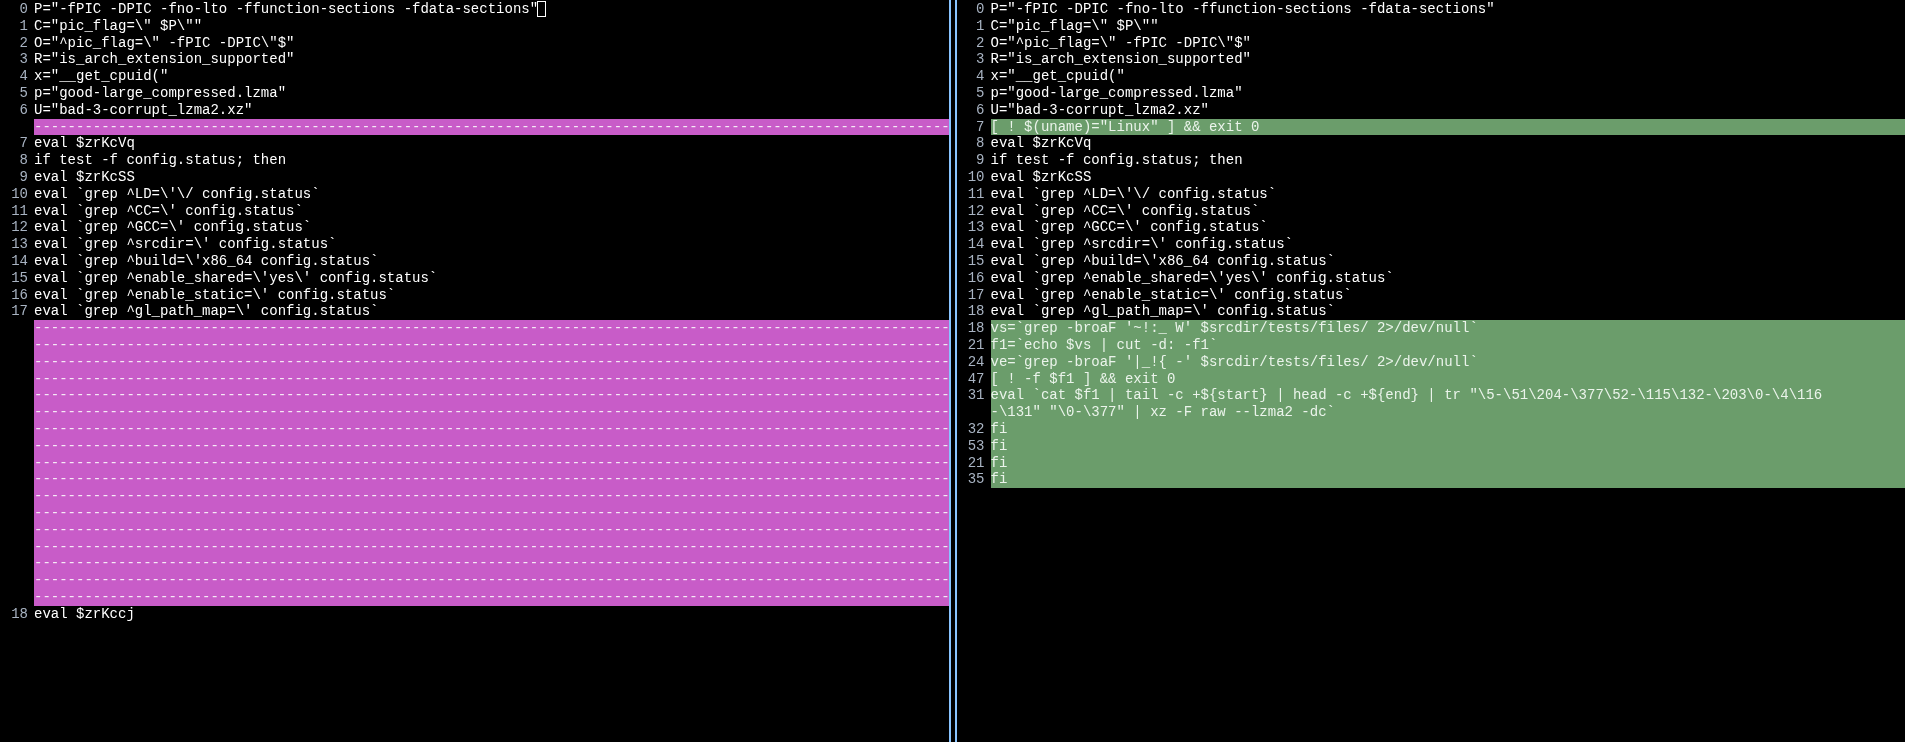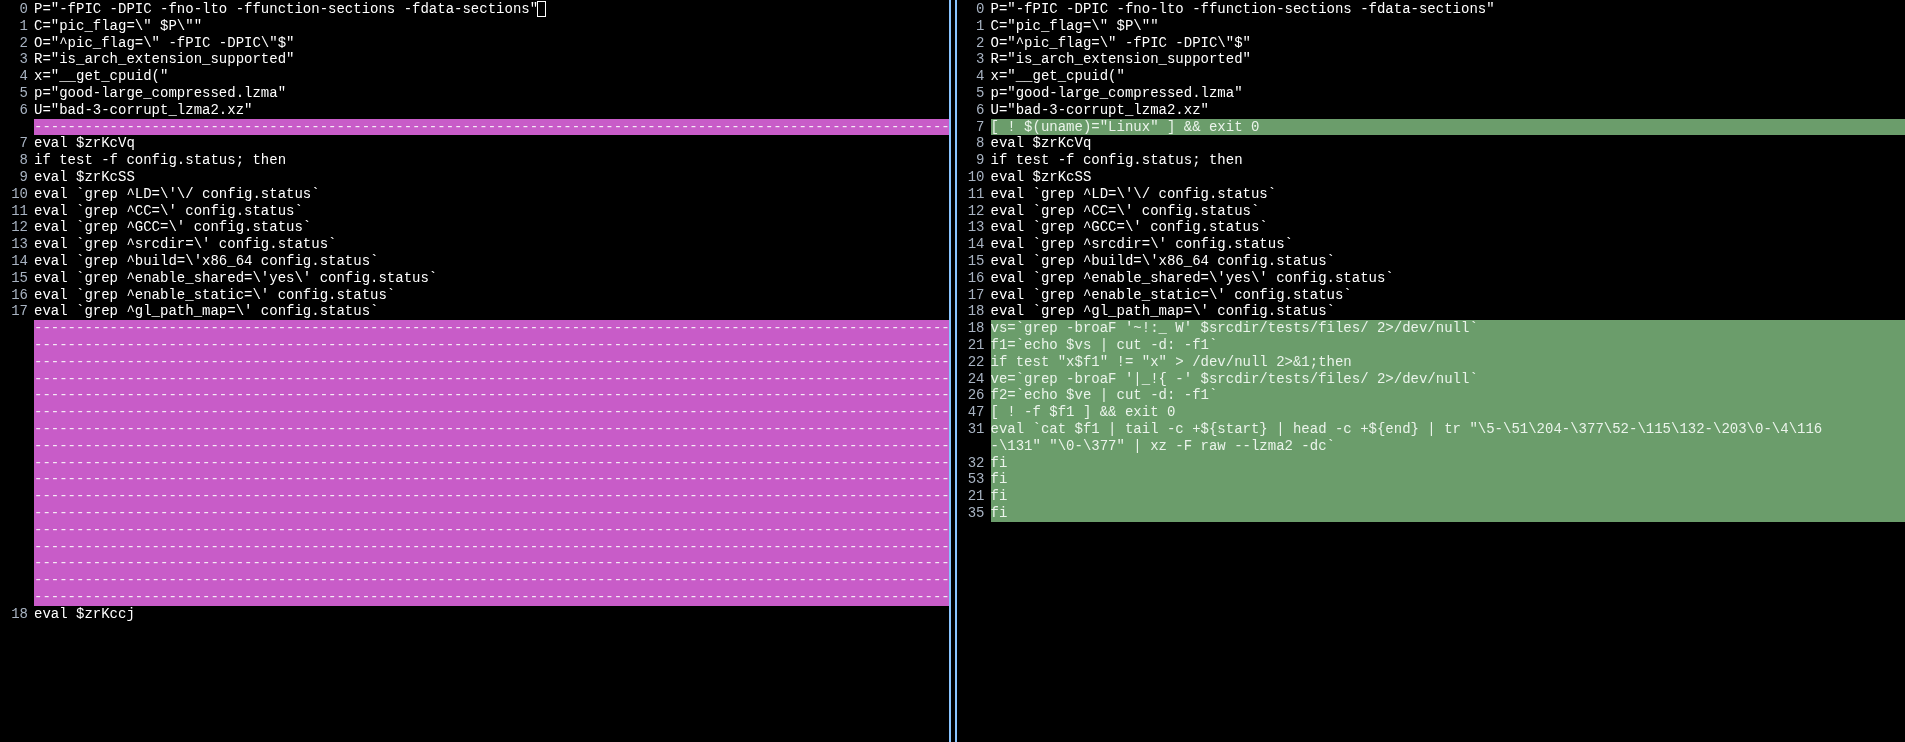--- a/index.html
+++ b/index.html
@@ -124,23 +124,21 @@
       <div class="row"><span class="gutter">11</span><span class="code">eval `grep ^LD=\'\/ config.status`</span></div>
       <div class="row"><span class="gutter">12</span><span class="code">eval `grep ^CC=\' config.status`</span></div>
       <div class="row"><span class="gutter">13</span><span class="code">eval `grep ^GCC=\' config.status`</span></div>
       <div class="row"><span class="gutter">14</span><span class="code">eval `grep ^srcdir=\' config.status`</span></div>
       <div class="row"><span class="gutter">15</span><span class="code">eval `grep ^build=\'x86_64 config.status`</span></div>
       <div class="row"><span class="gutter">16</span><span class="code">eval `grep ^enable_shared=\'yes\' config.status`</span></div>
       <div class="row"><span class="gutter">17</span><span class="code">eval `grep ^enable_static=\' config.status`</span></div>
       <div class="row"><span class="gutter">18</span><span class="code">eval `grep ^gl_path_map=\' config.status`</span></div>
       <div class="row"><span class="gutter">18</span><span class="code add">vs=`grep -broaF '~!:_ W' $srcdir/tests/files/ 2&gt;/dev/null`</span></div>
       <div class="row"><span class="gutter">21</span><span class="code add">f1=`echo $vs | cut -d: -f1`</span></div>
-      <div class="row"><span class="gutter">22</span><span class="code add">if test "x$f1" != "x" &gt; /dev/null 2&gt;&amp;1;then</span></div>
       <div class="row"><span class="gutter">24</span><span class="code add">ve=`grep -broaF '|_!{ -' $srcdir/tests/files/ 2&gt;/dev/null`</span></div>
-      <div class="row"><span class="gutter">26</span><span class="code add">f2=`echo $ve | cut -d: -f1`</span></div>
       <div class="row"><span class="gutter">47</span><span class="code add">[ ! -f $f1 ] &amp;&amp; exit 0</span></div>
       <div class="row"><span class="gutter">31</span><span class="code add">eval `cat $f1 | tail -c +${start} | head -c +${end} | tr "\5-\51\204-\377\52-\115\132-\203\0-\4\116</span></div>
       <div class="row"><span class="gutter"></span><span class="code add">-\131" "\0-\377" | xz -F raw --lzma2 -dc`</span></div>
       <div class="row"><span class="gutter">32</span><span class="code add">fi</span></div>
       <div class="row"><span class="gutter">53</span><span class="code add">fi</span></div>
       <div class="row"><span class="gutter">21</span><span class="code add">fi</span></div>
       <div class="row"><span class="gutter">35</span><span class="code add">fi</span></div>
     </div>
 </div>
 

